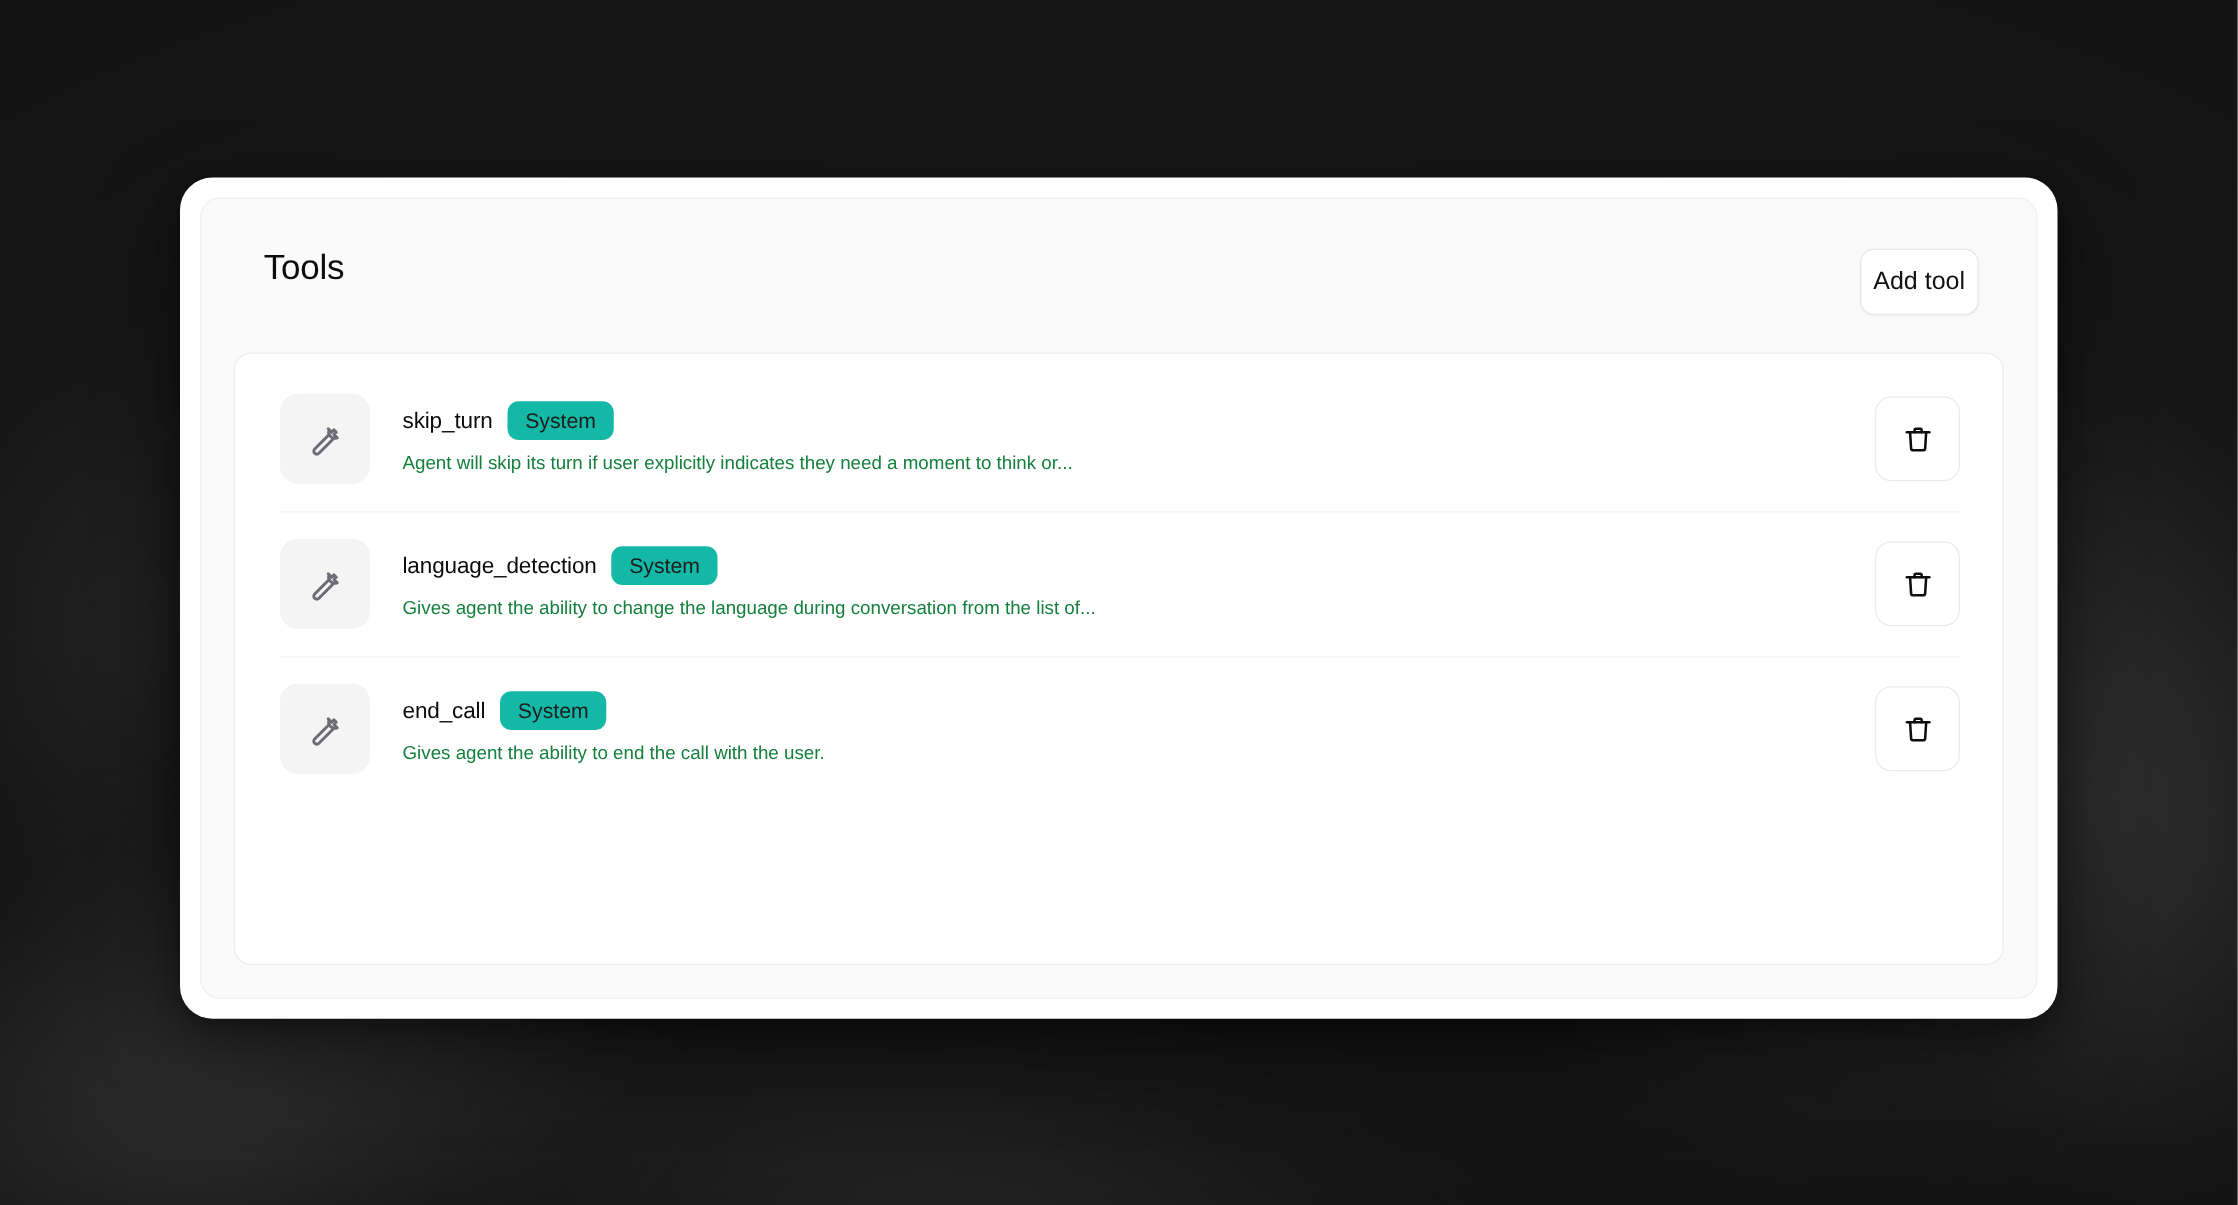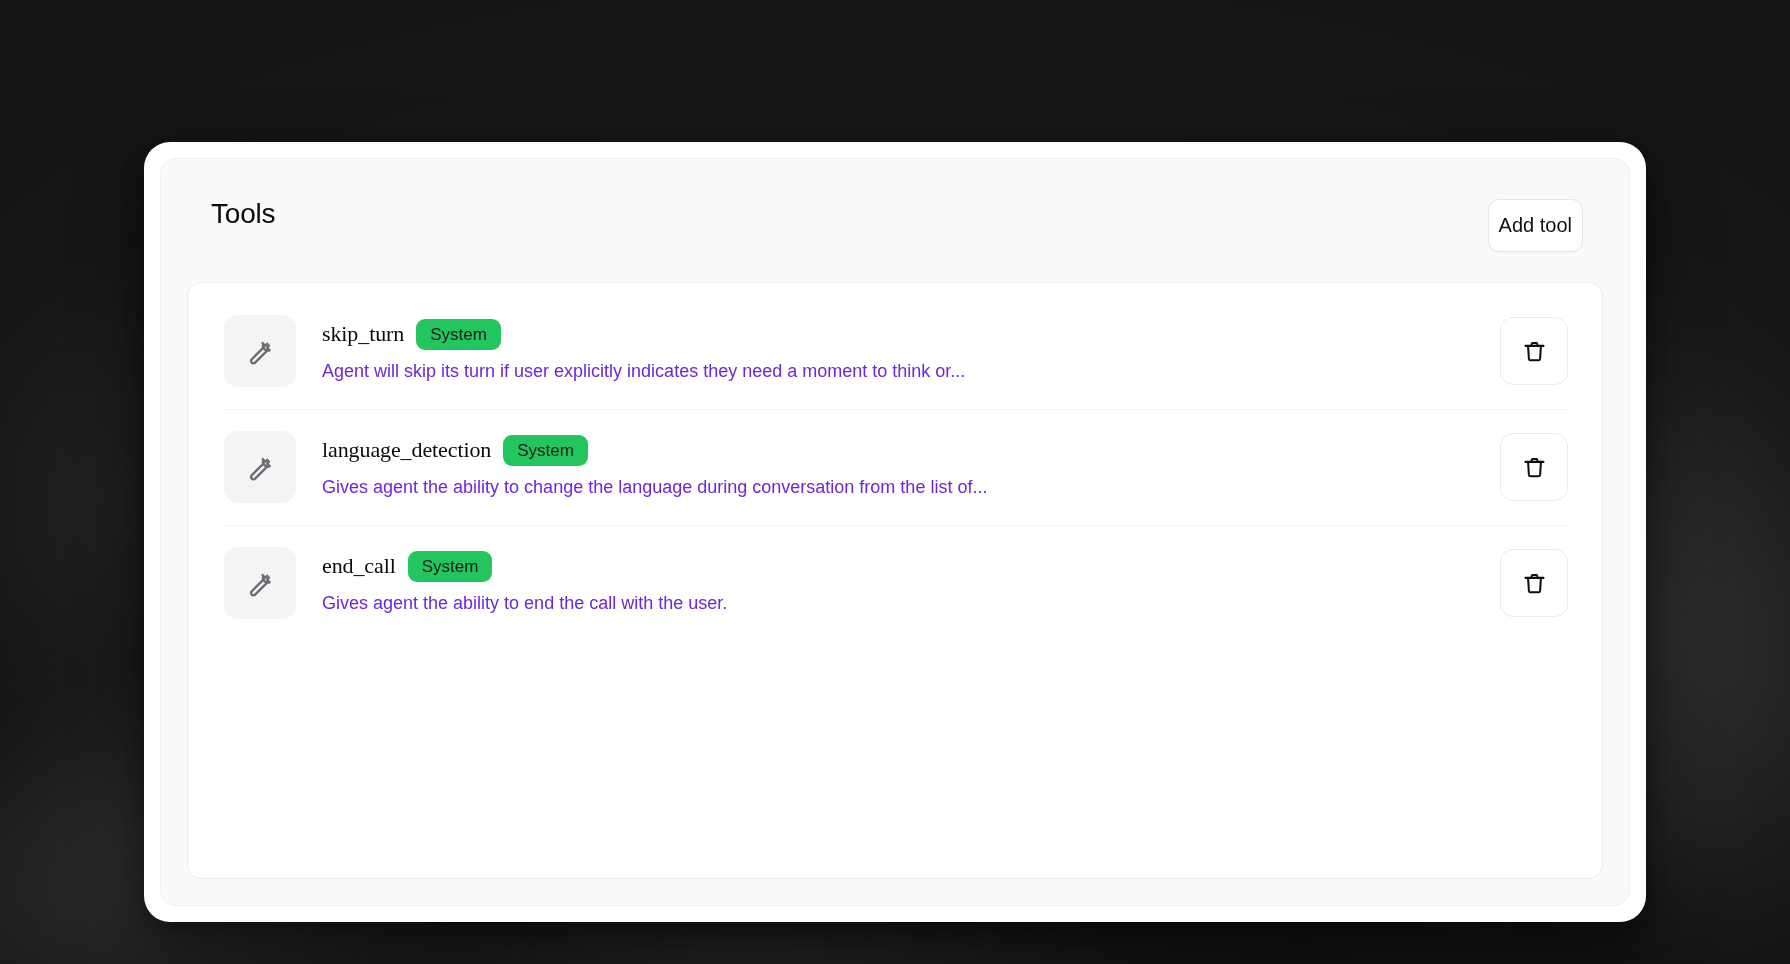--- a/index.html
+++ b/index.html
@@ -65,21 +65,21 @@
     position: absolute; inset: 0;
     background: radial-gradient(ellipse 120% 95% at 50% 42%, rgba(0,0,0,0.25) 0%, rgba(0,0,0,0.52) 70%, rgba(0,0,0,0.70) 100%);
   }
 
   
   #window-card {
     position: absolute;
     left: 144px;
     top: 142px;
     width: 1502px;
-    height: 780px;
+    height: 673px;
     background: #ffffff;
     border-radius: 26px;
     box-shadow: 0 28px 70px rgba(0,0,0,0.45), 0 6px 20px rgba(0,0,0,0.30);
     padding: 16px;
   }
 
   
   #tools-panel {
     width: 100%;
     height: 100%;
@@ -172,39 +172,38 @@
     flex: 1;
     margin-left: 26px;
     min-width: 0;
   }
   .tool-title-line {
     display: flex;
     align-items: center;
     gap: 12px;
   }
   .tool-name {
-    font-size: 22px;
+    font-size: 18px;
     font-weight: 500;
     color: #0b0b0b;
     letter-spacing: -0.1px;
     white-space: nowrap;
-    font-family: Liberation Serif, serif;
   }
   .tool-badge {
     font-size: 17px;
     color: #1d1d1d;
-    background: #22c55e;
+    background: #14b8a6;
     border-radius: 9px;
     padding: 6px 14px;
     white-space: nowrap;
     line-height: 1.15;
   }
   .tool-desc {
-    font-size: 18px;
-    color: #6d28d9;
+    font-size: 15px;
+    color: #15803d;
     margin-top: 9px;
     line-height: 1.35;
     white-space: nowrap;
     overflow: hidden;
     text-overflow: ellipsis;
   }
 
   .tool-delete-button {
     width: 68px;
     height: 68px;

